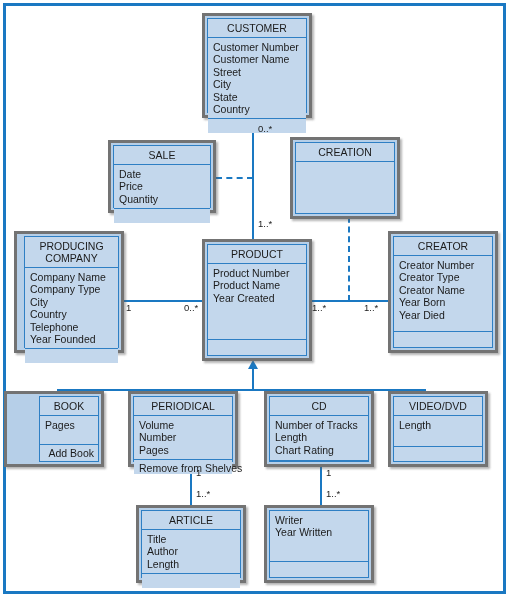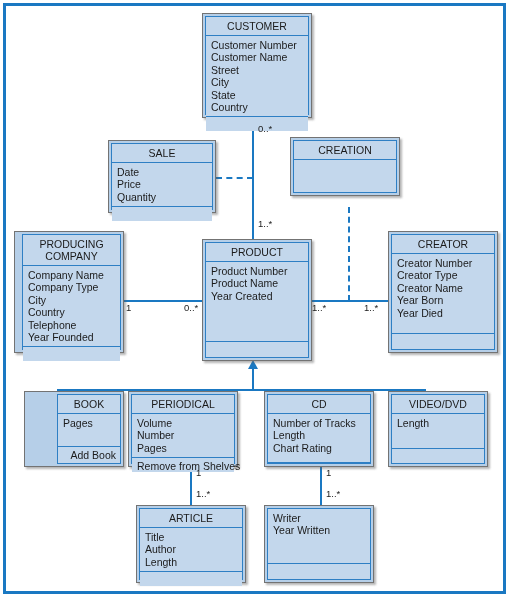--- a/index.html
+++ b/index.html
@@ -26,21 +26,21 @@
     border: 3px solid #1a78c2;
     box-sizing: border-box;
     background: #ffffff;
   }
 
   
   .uml-class {
     position: absolute;
     box-sizing: border-box;
     background: #b6cfe8;
-    border: 1px solid #737373;
+    border: 3px solid #737373;
     padding: 2px;
     box-shadow: 2px 2px 2px rgba(90,90,90,0.45);
     z-index: 5;
   }
   .uml-inner {
     box-sizing: border-box;
     width: 100%;
     height: 100%;
     border: 1px solid #2e7fc4;
     background: #c3d7ec;
@@ -183,21 +183,21 @@
       <div class="uml-name">SALE</div>
       <div class="uml-attrs">
         <div class="uml-attr">Date</div>
         <div class="uml-attr">Price</div>
         <div class="uml-attr">Quantity</div>
       </div>
       <div class="uml-ops" style="height:13px;"></div>
     </div>
   </div>
 
-  <div class="uml-class" style="left:290px; top:137px; width:110px; height:59px;">
+  <div class="uml-class" style="left:290px; top:137px; width:110px; height:82px;">
     <div class="uml-inner">
       <div class="uml-name">CREATION</div>
       <div class="uml-ops" style="height:13px;"></div>
     </div>
   </div>
 
   <div class="uml-class" style="left:14px; top:231px; width:110px; height:122px;padding-left:7px;">
     <div class="uml-inner">
       <div class="uml-name">PRODUCING
 COMPANY</div>
@@ -232,21 +232,21 @@
       <div class="uml-name">PRODUCT</div>
       <div class="uml-attrs">
         <div class="uml-attr">Product Number</div>
         <div class="uml-attr">Product Name</div>
         <div class="uml-attr">Year Created</div>
       </div>
       <div class="uml-ops" style="height:15px;"></div>
     </div>
   </div>
 
-  <div class="uml-class" style="left:24px; top:391px; width:100px; height:76px;padding-left:32px;">
+  <div class="uml-class" style="left:4px; top:391px; width:100px; height:76px;padding-left:32px;">
     <div class="uml-inner">
       <div class="uml-name">BOOK</div>
       <div class="uml-attrs">
         <div class="uml-attr">Pages</div>
       </div>
       <div class="uml-ops">
         <div class="uml-op op-right">Add Book</div>
       </div>
     </div>
   </div>

